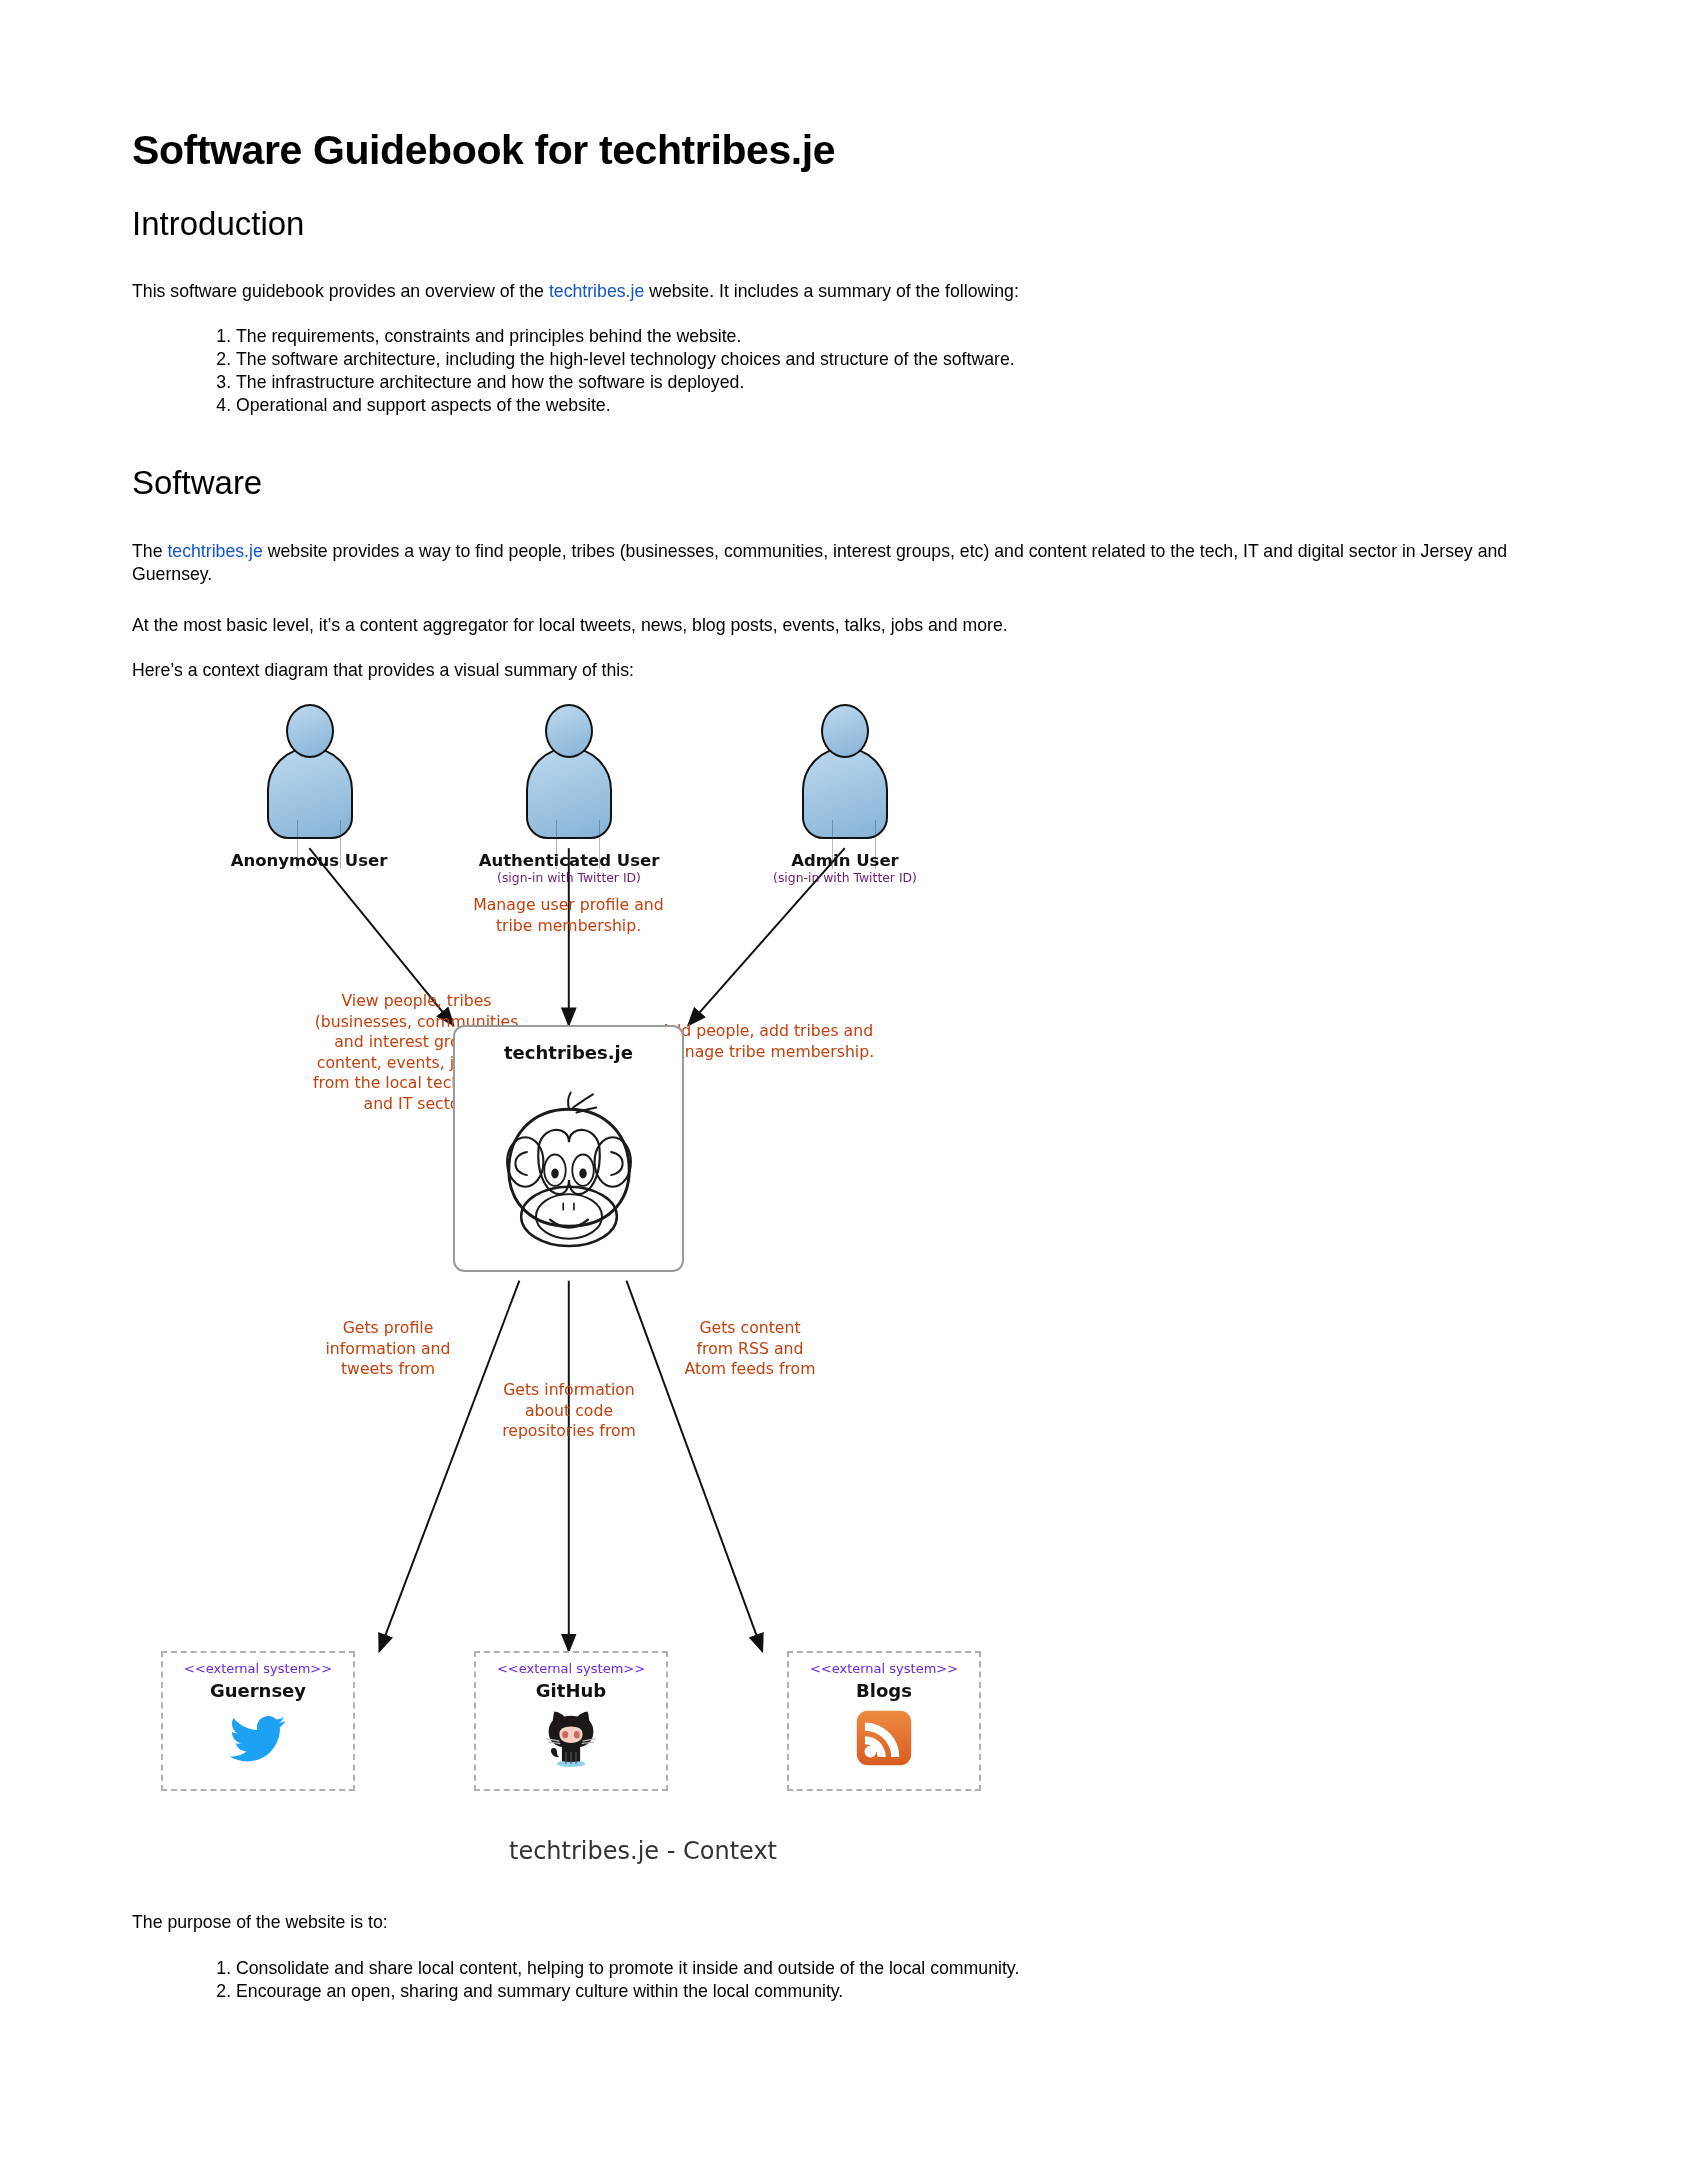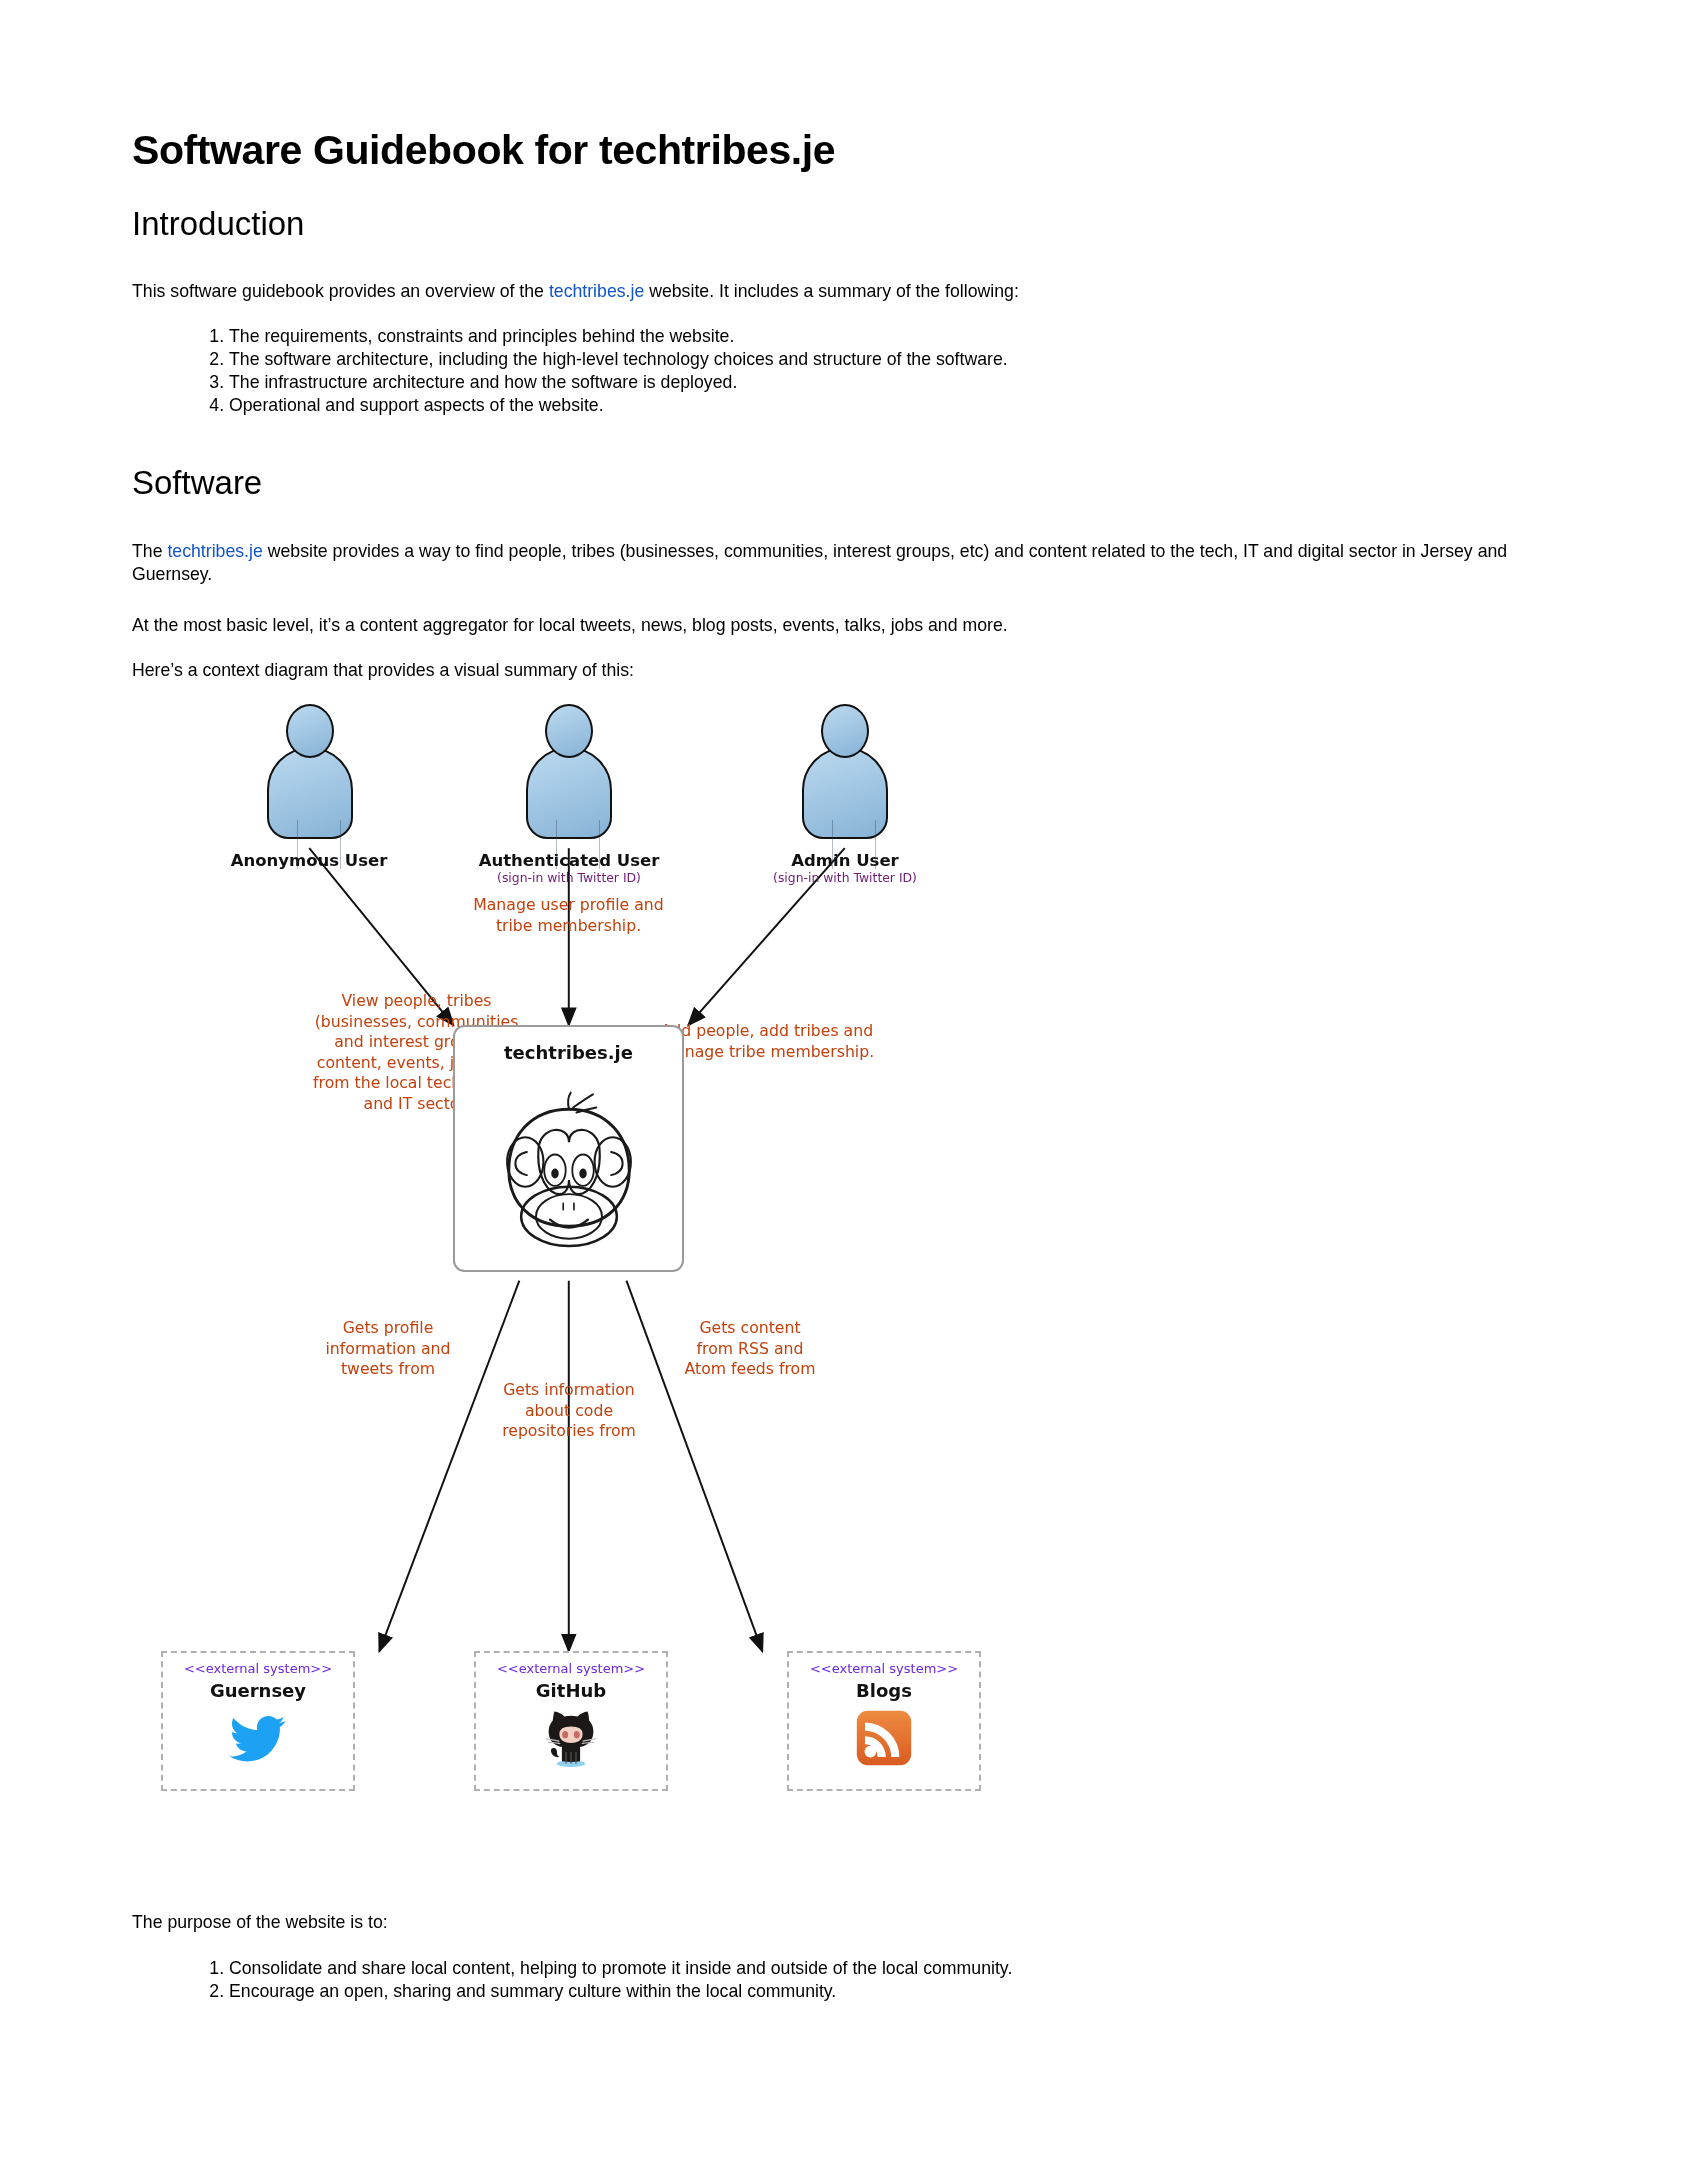--- a/index.html
+++ b/index.html
@@ -32,21 +32,21 @@
   p.para { position:absolute; left:0; width:1401px; }
   p.p-intro { top:280px; }
   p.p-ctx1  { top:540px; width:1384px; }
   p.p-ctx2  { top:614px; }
   p.p-ctx3  { top:659px; }
   p.p-purpose { top:1911px; }
 
   a.link { color:#1155cc; text-decoration:none; }
 
   ol.numlist {
-    position:absolute; left:46px; margin:0; padding:0 0 0 51px;
+    position:absolute; left:53px; margin:0; padding:0 0 0 51px;
     list-style:decimal; font-size:17.7px; line-height:23px;
   }
   ol.numlist li { padding:0; margin:0; }
   ol.list-intro { top:325px; }
   ol.list-purpose { top:1957px; }
 
   
   .diagram { position:absolute; left:0px; top:704px; width:1442px; height:1211px; }
   .dg-font { font-family:"DejaVu Sans", sans-serif; }
 
@@ -276,20 +276,21 @@
             <stop offset="1" stop-color="#D95B21"></stop>
           </linearGradient>
         </defs>
         <rect x="2" y="2" width="60" height="60" rx="12" fill="url(#rssg)"></rect>
         <circle cx="17" cy="47" r="6.5" fill="#fff"></circle>
         <path d="M11 30 a23 23 0 0 1 23 23 h-9 a14 14 0 0 0 -14 -14 z" fill="#fff"></path>
         <path d="M11 15 a38 38 0 0 1 38 38 h-9 a29 29 0 0 0 -29 -29 z" fill="#fff"></path>
       </svg>
     </div>
 
+    <div class="dg-title">techtribes.je - Context</div>
   </div>
 
   <p class="para p-purpose">The purpose of the website is to:</p>
 
   <ol class="numlist list-purpose">
     <li class="li">Consolidate and share local content, helping to promote it inside and outside of the local community.</li>
     <li class="li">Encourage an open, sharing and summary culture within the local community.</li>
   </ol>
 
  </div>

